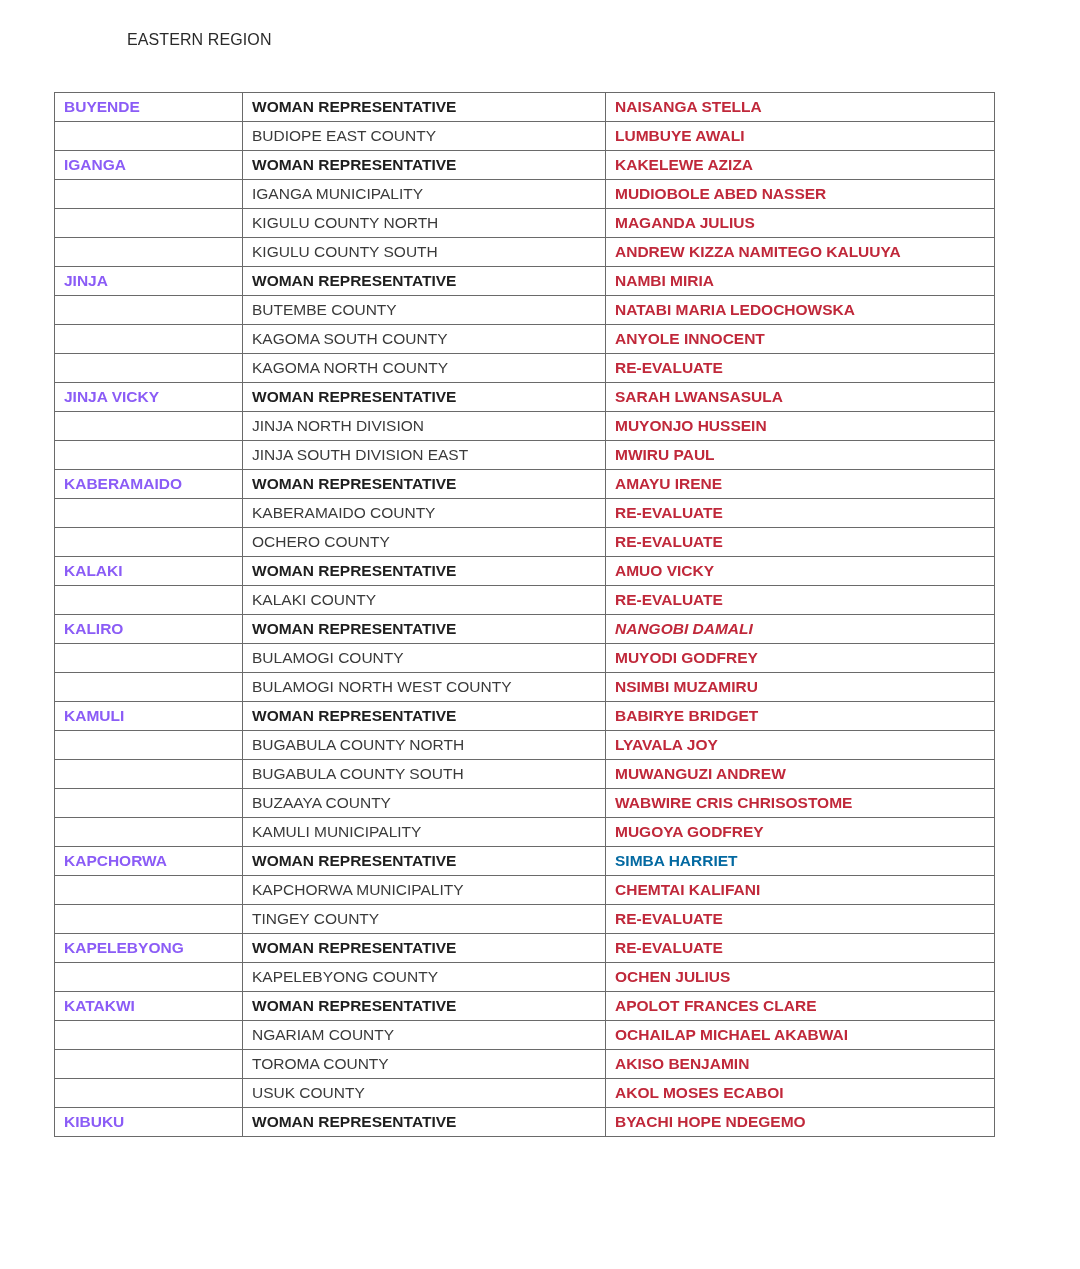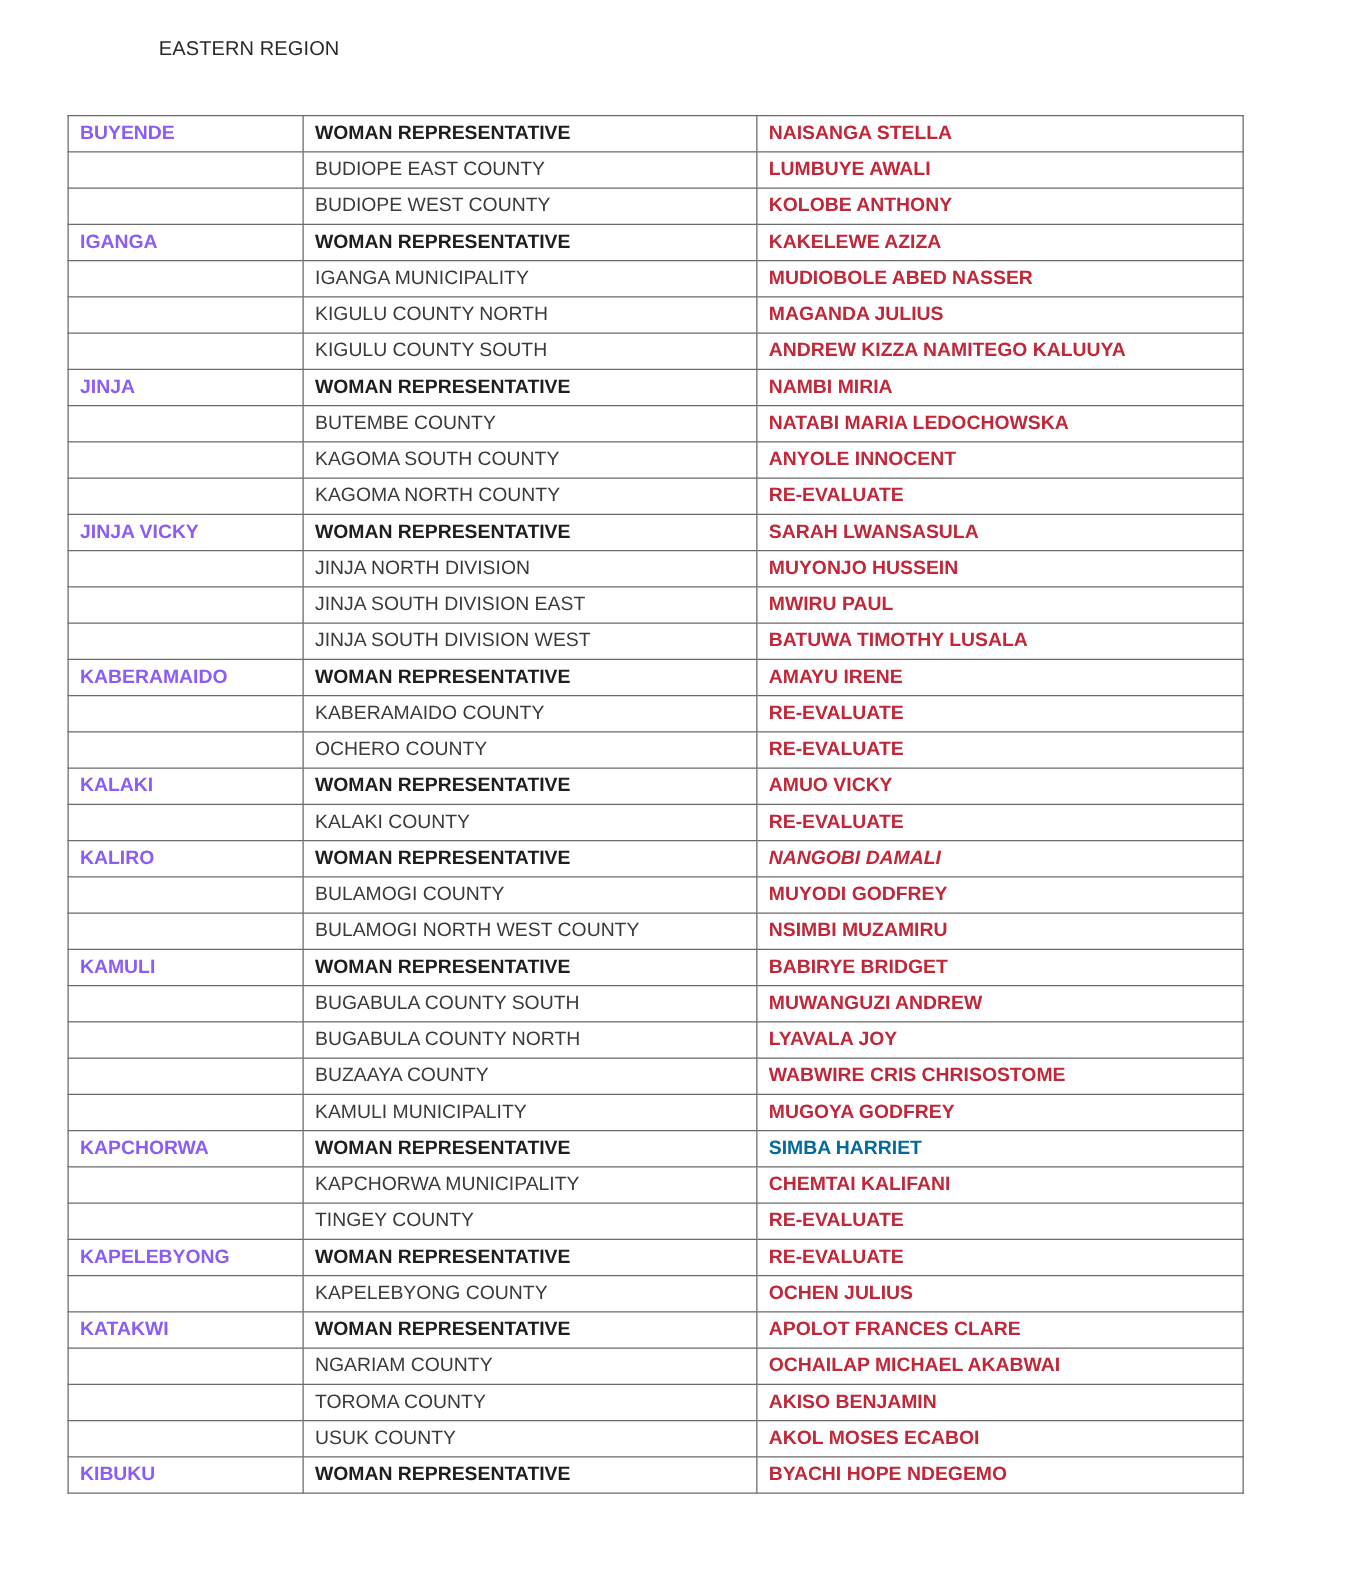--- a/index.html
+++ b/index.html
@@ -70,25 +70,20 @@
         <td class="district">BUYENDE</td>
         <td class="seat bold">WOMAN REPRESENTATIVE</td>
         <td class="candidate" style="color: rgb(192, 40, 58);">NAISANGA STELLA</td>
       </tr>
       <tr>
         <td class="district"></td>
         <td class="seat">BUDIOPE EAST COUNTY</td>
         <td class="candidate" style="color: rgb(192, 40, 58);">LUMBUYE AWALI</td>
       </tr>
       <tr>
-        <td class="district"></td>
-        <td class="seat">BUDIOPE WEST COUNTY</td>
-        <td class="candidate" style="color: rgb(192, 40, 58);">KOLOBE ANTHONY</td>
-      </tr>
-      <tr>
         <td class="district">IGANGA</td>
         <td class="seat bold">WOMAN REPRESENTATIVE</td>
         <td class="candidate" style="color: rgb(192, 40, 58);">KAKELEWE AZIZA</td>
       </tr>
       <tr>
         <td class="district"></td>
         <td class="seat">IGANGA MUNICIPALITY</td>
         <td class="candidate" style="color: rgb(192, 40, 58);">MUDIOBOLE ABED NASSER</td>
       </tr>
       <tr>
@@ -130,25 +125,20 @@
         <td class="district"></td>
         <td class="seat">JINJA NORTH DIVISION</td>
         <td class="candidate" style="color: rgb(192, 40, 58);">MUYONJO HUSSEIN</td>
       </tr>
       <tr>
         <td class="district"></td>
         <td class="seat">JINJA SOUTH DIVISION EAST</td>
         <td class="candidate" style="color: rgb(192, 40, 58);">MWIRU PAUL</td>
       </tr>
       <tr>
-        <td class="district"></td>
-        <td class="seat">JINJA SOUTH DIVISION WEST</td>
-        <td class="candidate" style="color: rgb(192, 40, 58);">BATUWA TIMOTHY LUSALA</td>
-      </tr>
-      <tr>
         <td class="district">KABERAMAIDO</td>
         <td class="seat bold">WOMAN REPRESENTATIVE</td>
         <td class="candidate" style="color: rgb(192, 40, 58);">AMAYU IRENE</td>
       </tr>
       <tr>
         <td class="district"></td>
         <td class="seat">KABERAMAIDO COUNTY</td>
         <td class="candidate" style="color: rgb(192, 40, 58);">RE-EVALUATE</td>
       </tr>
       <tr>
@@ -181,27 +171,27 @@
         <td class="seat">BULAMOGI NORTH WEST COUNTY</td>
         <td class="candidate" style="color: rgb(192, 40, 58);">NSIMBI MUZAMIRU</td>
       </tr>
       <tr>
         <td class="district">KAMULI</td>
         <td class="seat bold">WOMAN REPRESENTATIVE</td>
         <td class="candidate" style="color: rgb(192, 40, 58);">BABIRYE BRIDGET</td>
       </tr>
       <tr>
         <td class="district"></td>
+        <td class="seat">BUGABULA COUNTY NORTH</td>
+        <td class="candidate" style="color: rgb(192, 40, 58);">LYAVALA JOY</td>
+      </tr>
+      <tr>
+        <td class="district"></td>
         <td class="seat">BUGABULA COUNTY SOUTH</td>
         <td class="candidate" style="color: rgb(192, 40, 58);">MUWANGUZI ANDREW</td>
-      </tr>
-      <tr>
-        <td class="district"></td>
-        <td class="seat">BUGABULA COUNTY NORTH</td>
-        <td class="candidate" style="color: rgb(192, 40, 58);">LYAVALA JOY</td>
       </tr>
       <tr>
         <td class="district"></td>
         <td class="seat">BUZAAYA COUNTY</td>
         <td class="candidate" style="color: rgb(192, 40, 58);">WABWIRE CRIS CHRISOSTOME</td>
       </tr>
       <tr>
         <td class="district"></td>
         <td class="seat">KAMULI MUNICIPALITY</td>
         <td class="candidate" style="color: rgb(192, 40, 58);">MUGOYA GODFREY</td>

